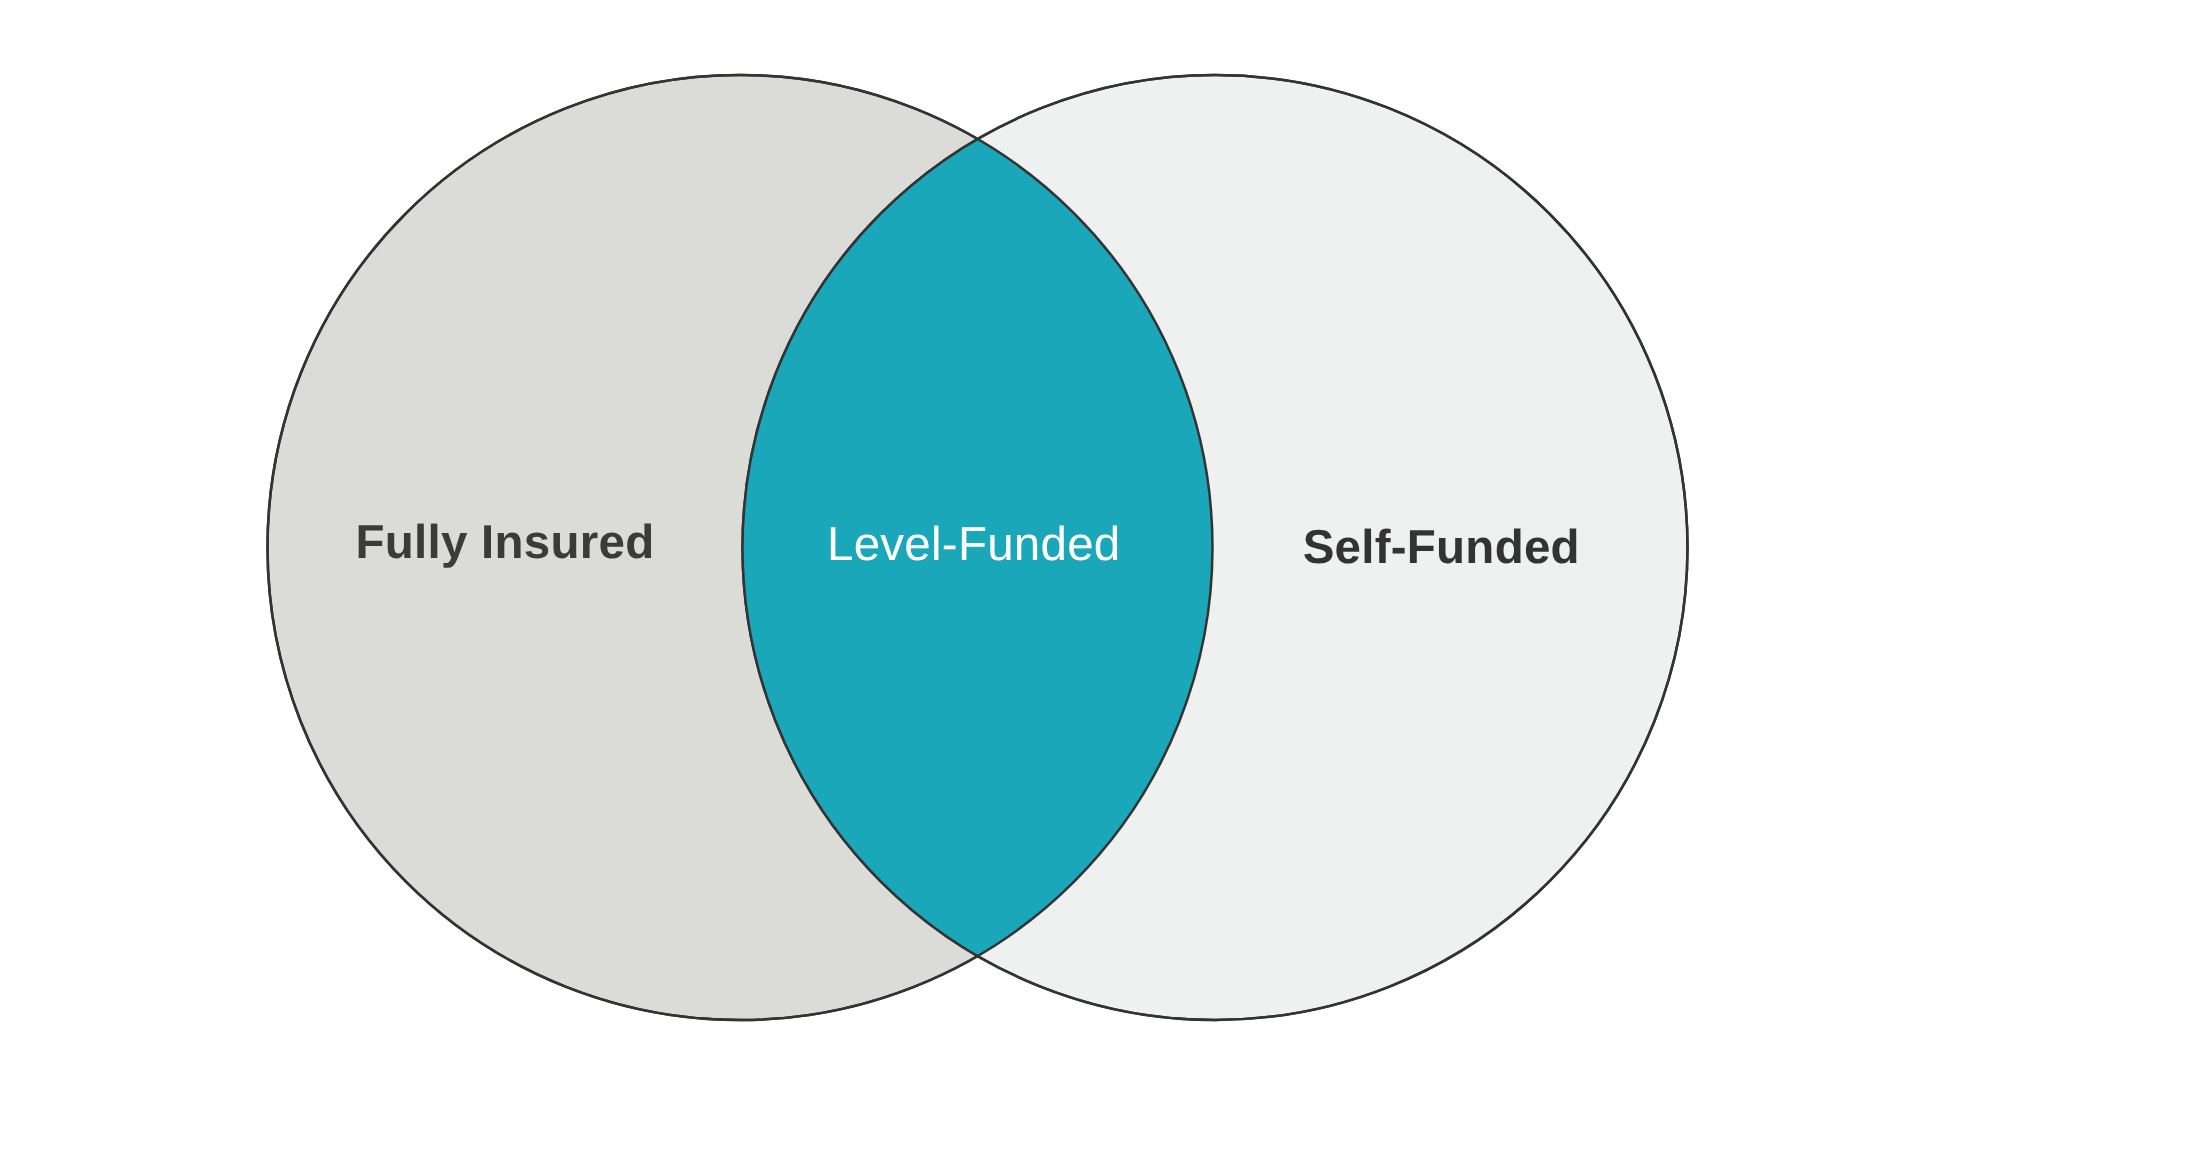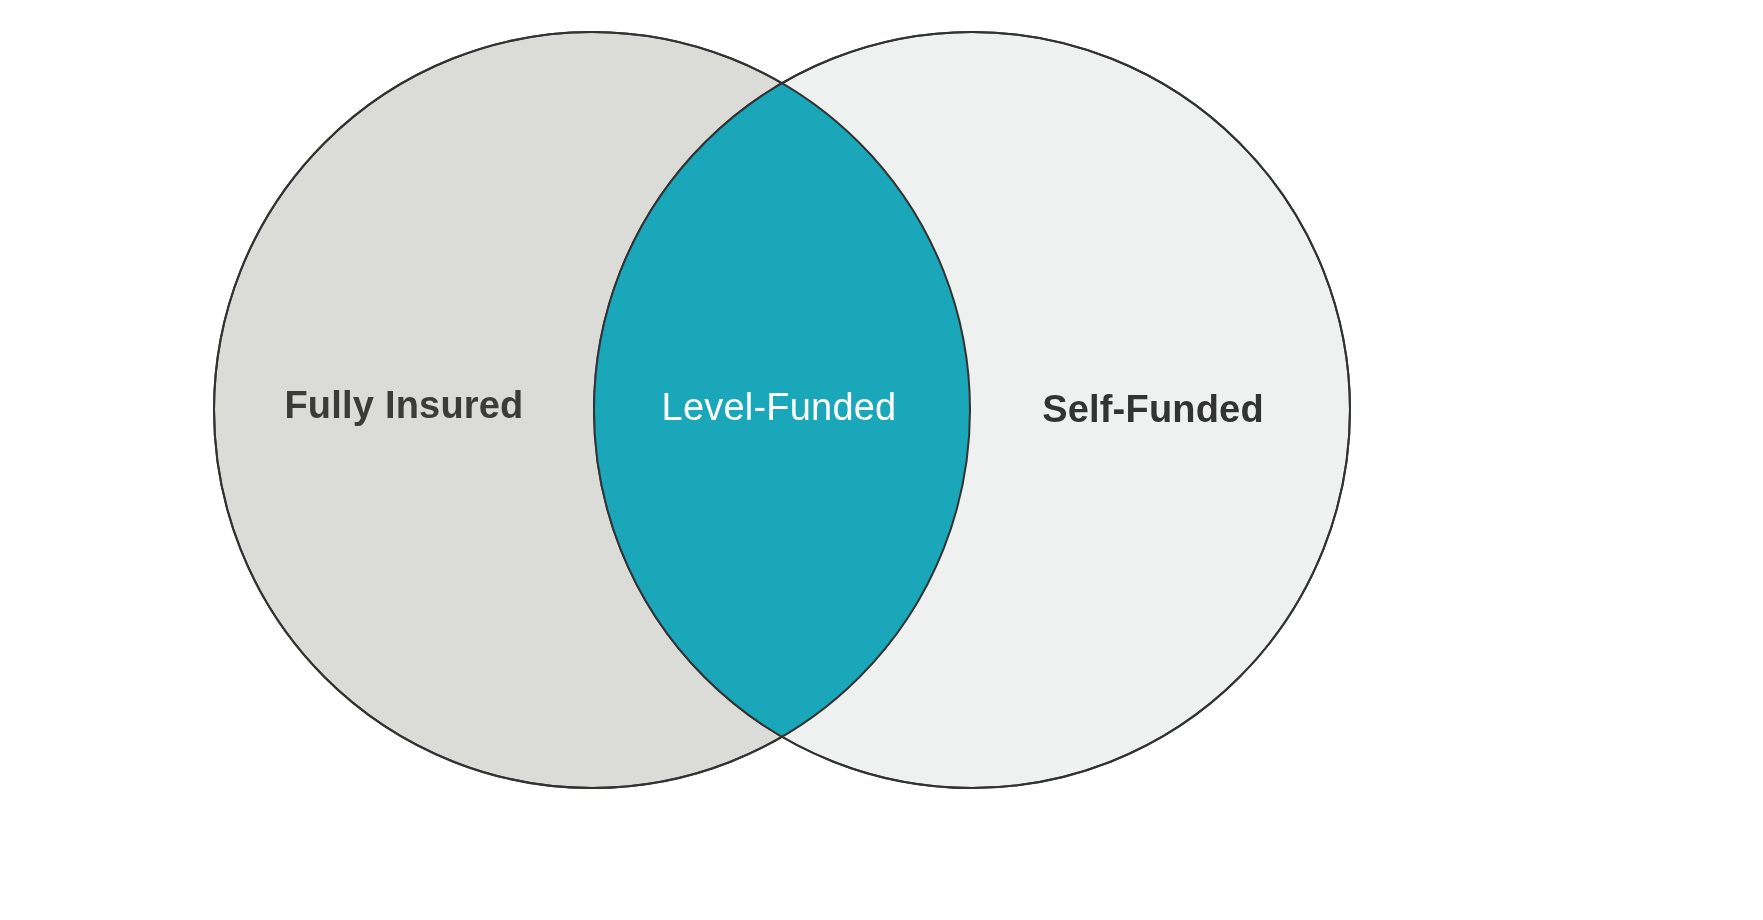--- a/index.html
+++ b/index.html
@@ -11,20 +11,21 @@
     width: 1763px;
     height: 920px;
     overflow: hidden;
     font-family: "Liberation Sans", sans-serif;
   }
   #venn-diagram {
     position: relative;
     width: 1763px;
     height: 736px;
     background: #ffffff;
+    margin-top: 28px;
   }
   #venn-svg {
     display: block;
     width: 1763px;
     height: 920px;
   }
   .venn-label {
     font-family: "Liberation Sans", sans-serif;
     font-size: 38px;
     font-weight: 600;

